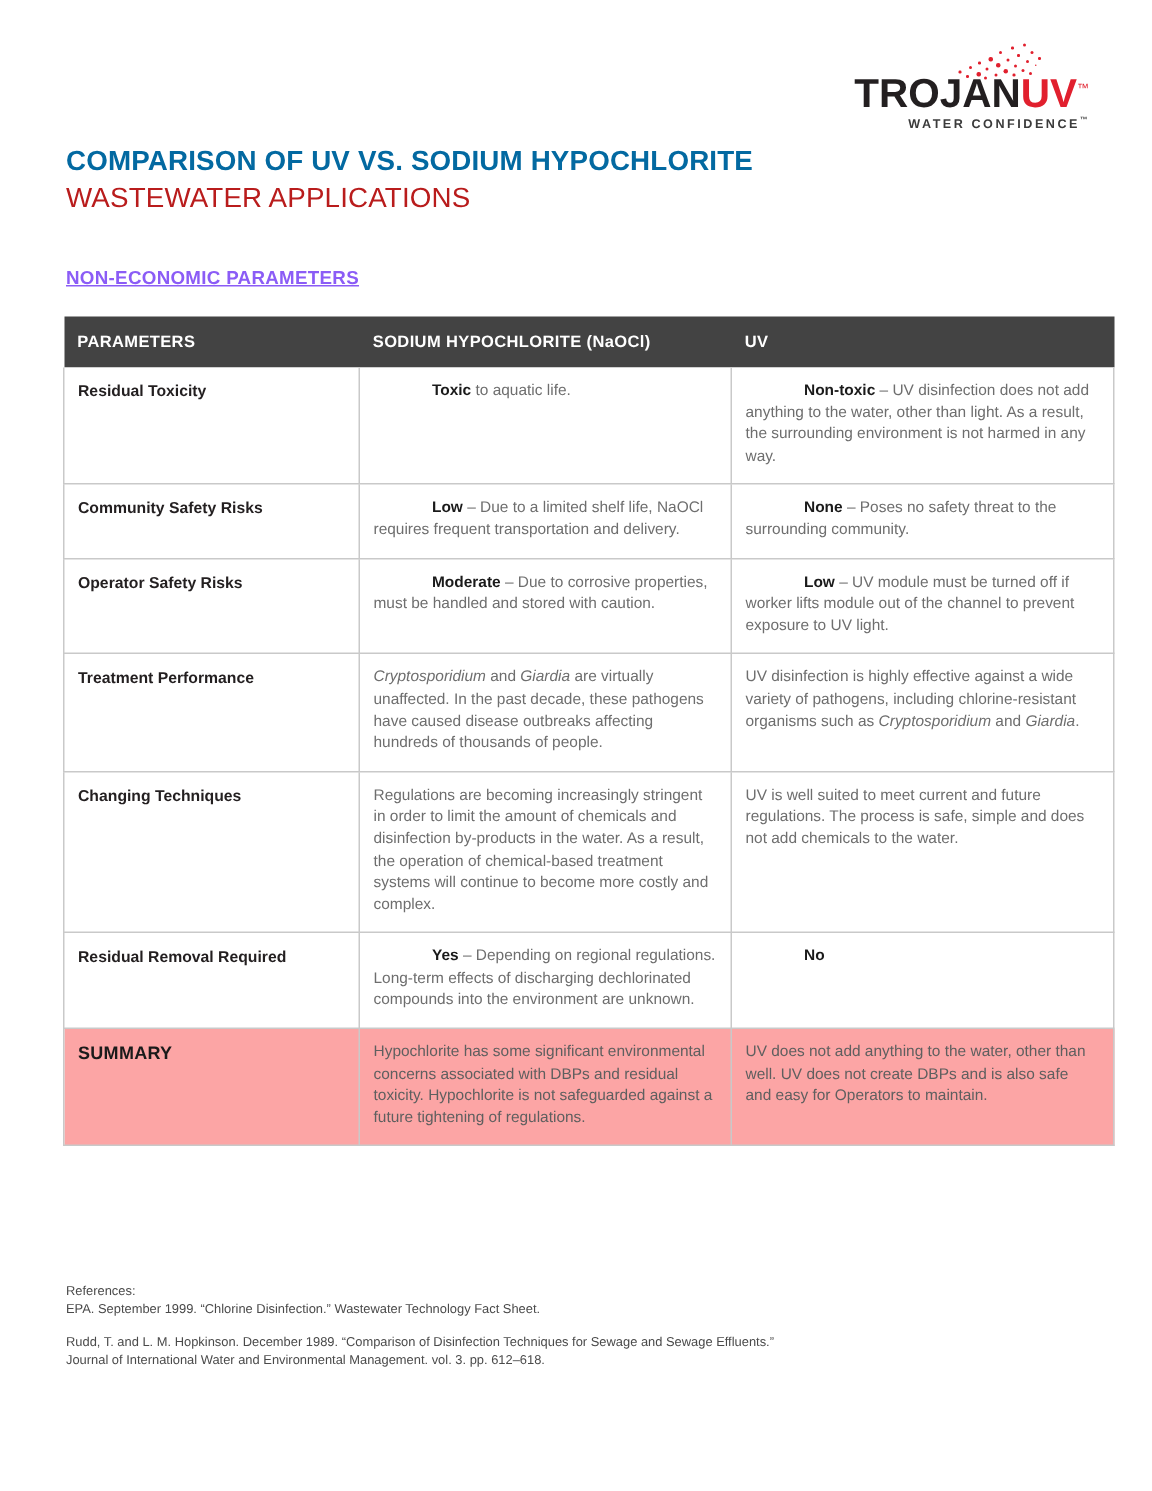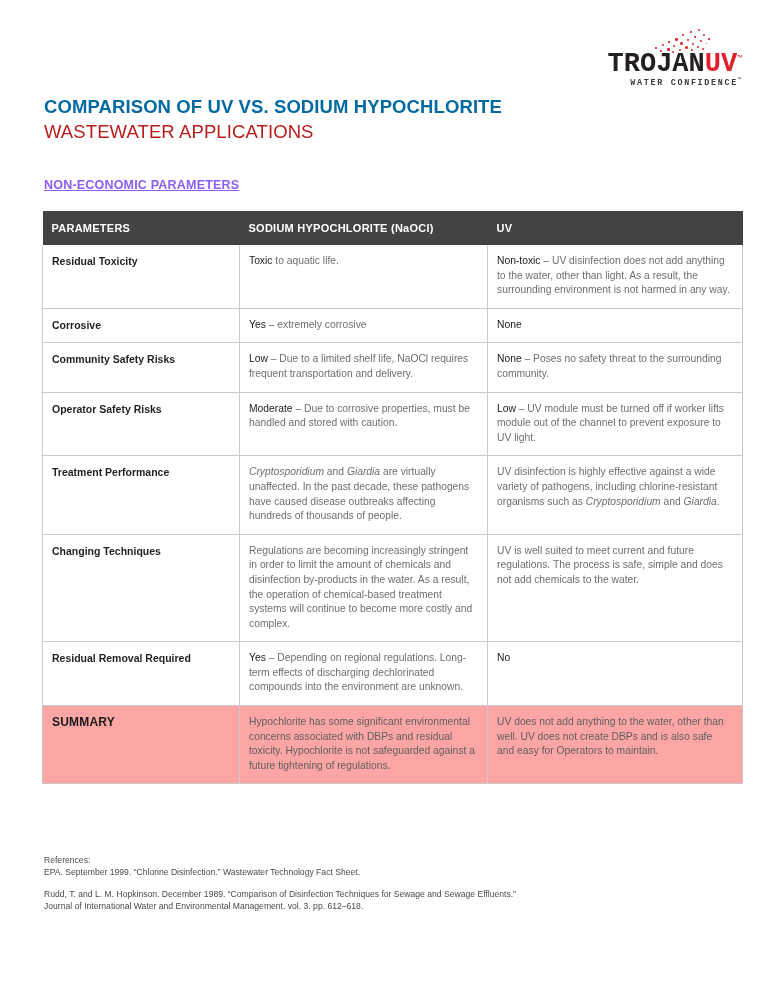--- a/index.html
+++ b/index.html
@@ -19,26 +19,25 @@
   .page {
     position: absolute;
     left: 0; top: 0;
     width: 768px;
     height: 994px;
   }
 
   
   .logo-block {
     position: absolute;
-    right: 26px;
+    right: 42px;
     top: 28px;
     width: 200px;
     height: 60px;
     text-align: right;
-    font-family: Liberation Mono, monospace;
   }
   .logo-dots {
     position: absolute;
     right: 30px;
     top: 0px;
     width: 66px;
     height: 22px;
   }
   .logo-dots i {
     position: absolute;
@@ -150,21 +149,22 @@
   }
   .cmp-table tr.first-body td { border-top: none; }
   .cmp-table td.param {
     color: #231f20;
     font-weight: bold;
     font-size: 10.5px;
     line-height: 14.6px;
   }
   .cmp-table td b, .cmp-table td strong {
     color: #1a1a1a;
-    font-weight: normal;
+    font-weight: bold;
+    margin-left: 39px;
   }
   .cmp-table td i, .cmp-table td em {
     font-style: italic;
   }
 
   tr.summary-row td {
     background: #fca5a5;
     color: #5f5f5f;
   }
   tr.summary-row td.param {
@@ -239,25 +239,20 @@
         <th>UV</th>
       </tr>
     </thead>
     <tbody>
         <tr class="first-body">
           <td class="param">Residual Toxicity</td>
           <td><b>Toxic</b> to aquatic life.</td>
           <td><b>Non-toxic</b> – UV disinfection does not add anything to the water, other than light. As a result, the surrounding environment is not harmed in any way.</td>
         </tr>
         <tr>
-          <td class="param">Corrosive</td>
-          <td><b>Yes</b> – extremely corrosive</td>
-          <td><b>None</b></td>
-        </tr>
-        <tr>
           <td class="param">Community Safety Risks</td>
           <td><b>Low</b> – Due to a limited shelf life, NaOCl requires frequent transportation and delivery.</td>
           <td><b>None</b> – Poses no safety threat to the surrounding community.</td>
         </tr>
         <tr>
           <td class="param">Operator Safety Risks</td>
           <td><b>Moderate</b> – Due to corrosive properties, must be handled and stored with caution.</td>
           <td><b>Low</b> – UV module must be turned off if worker lifts module out of the channel to prevent exposure to UV light.</td>
         </tr>
         <tr>

